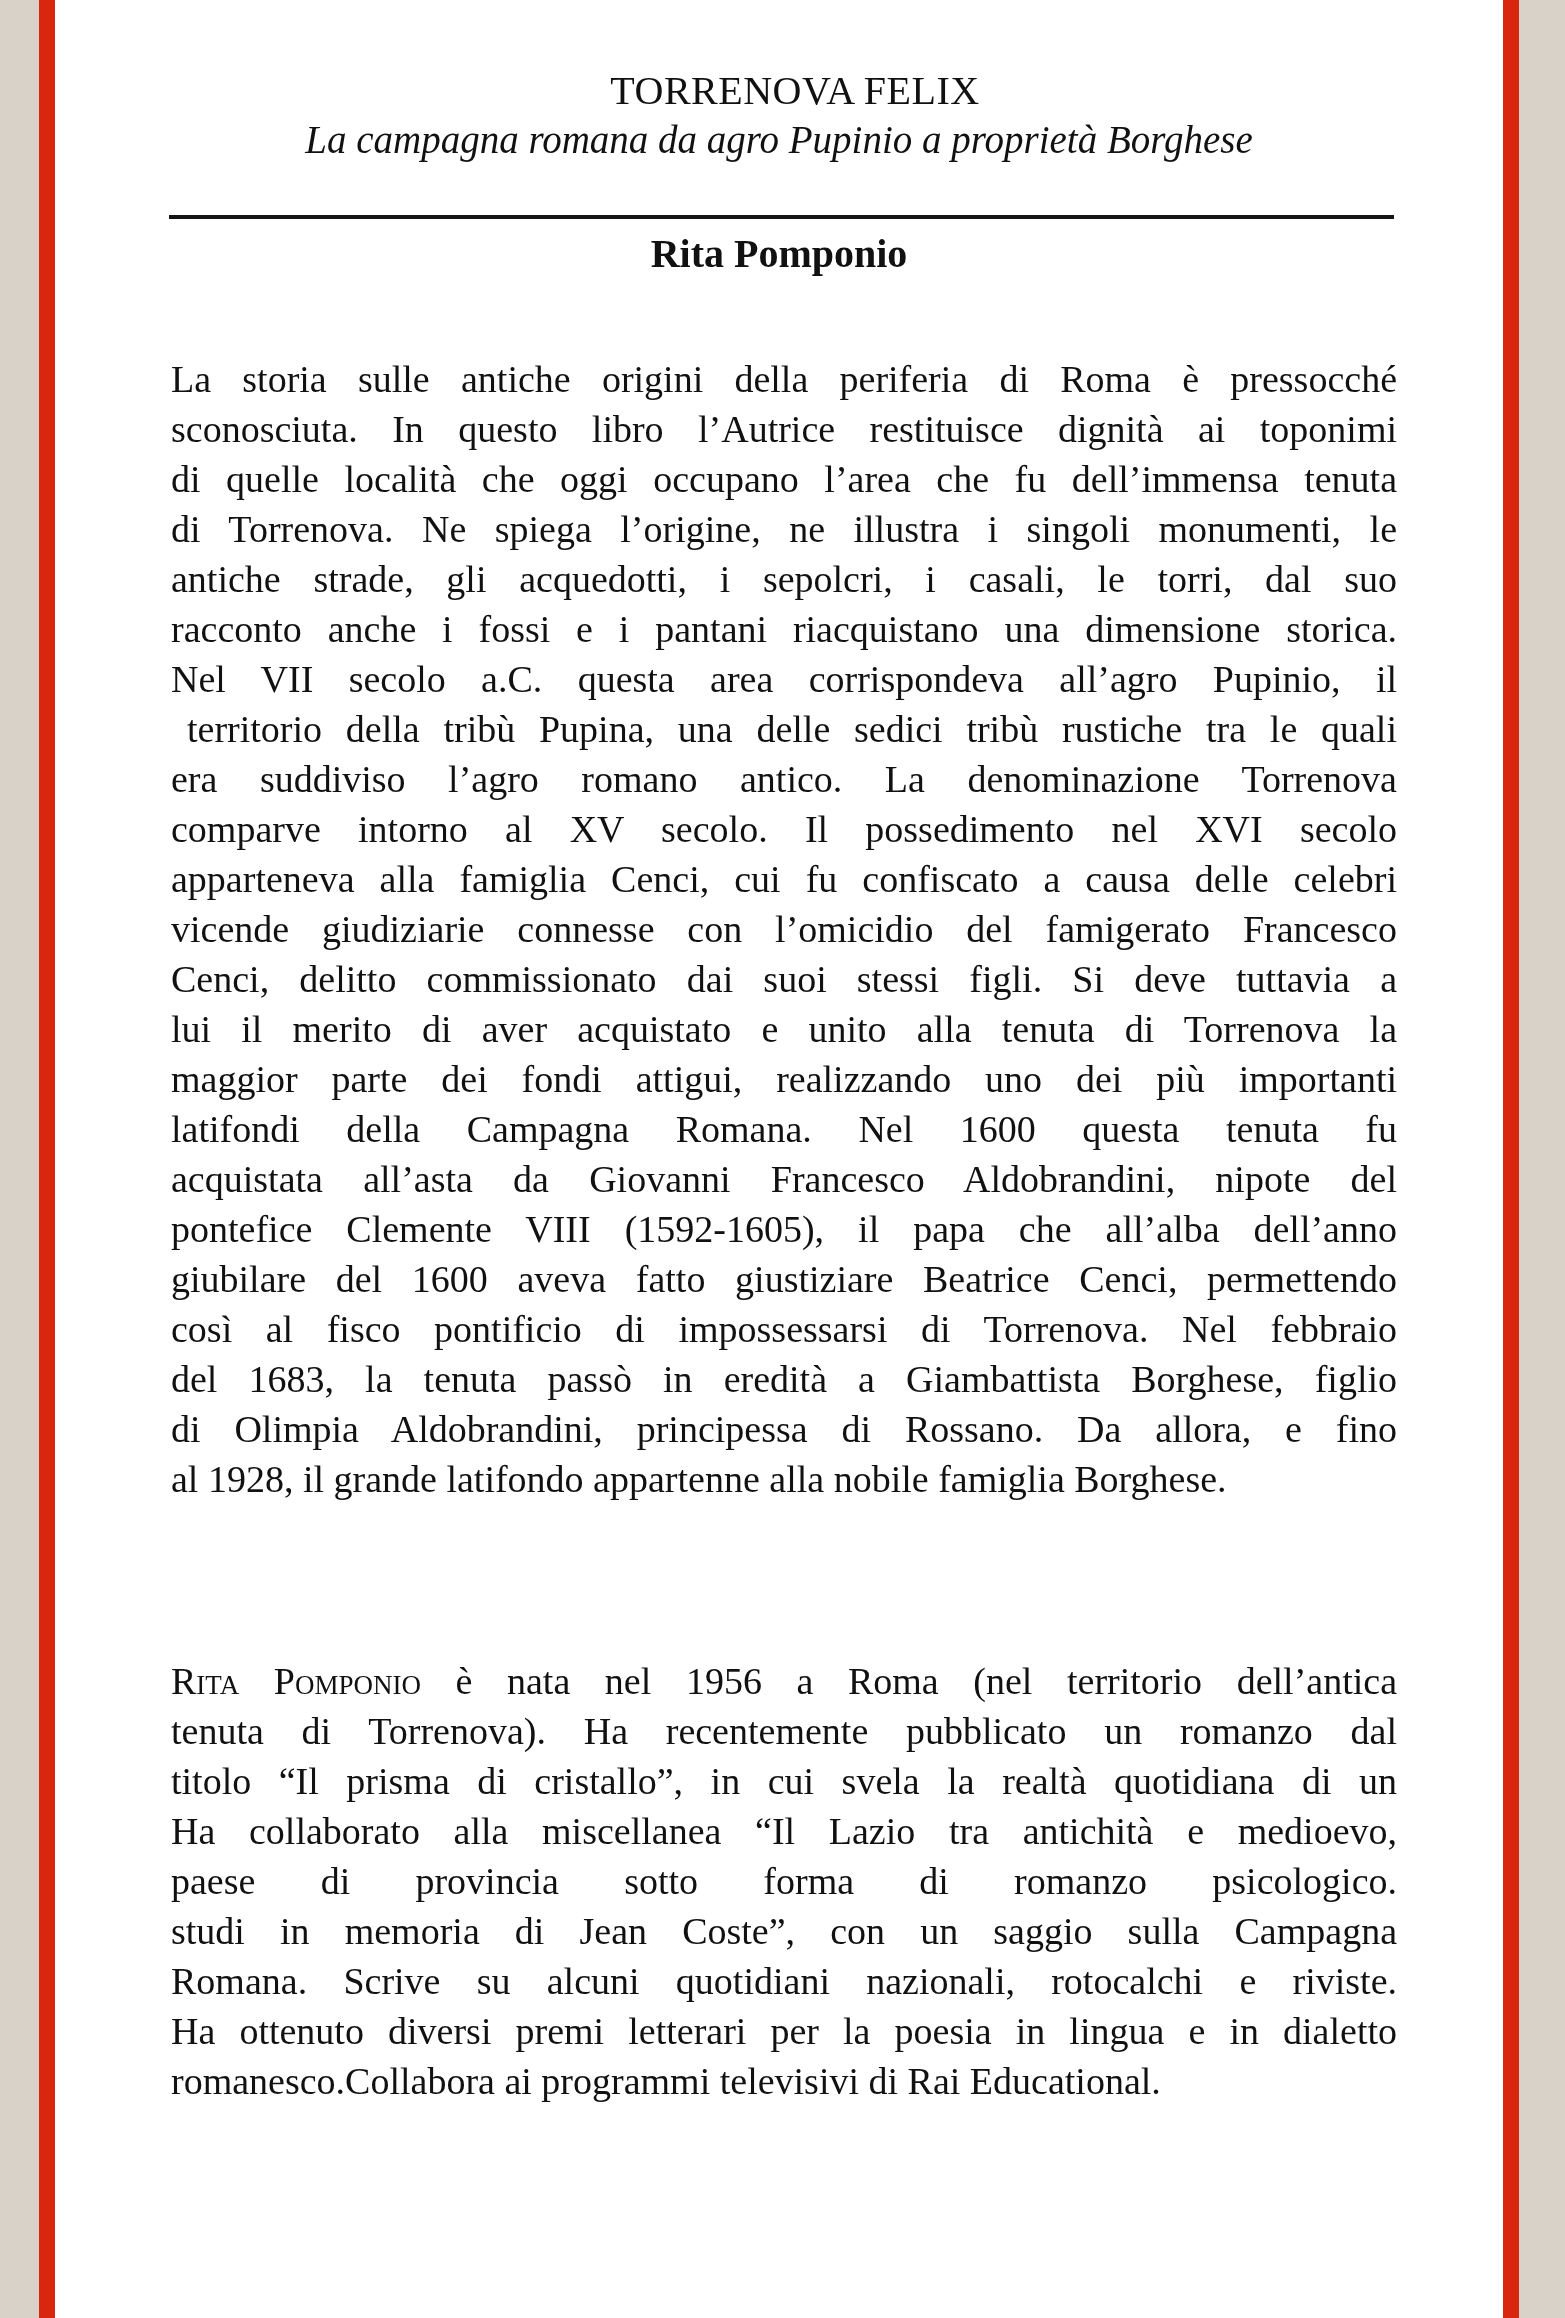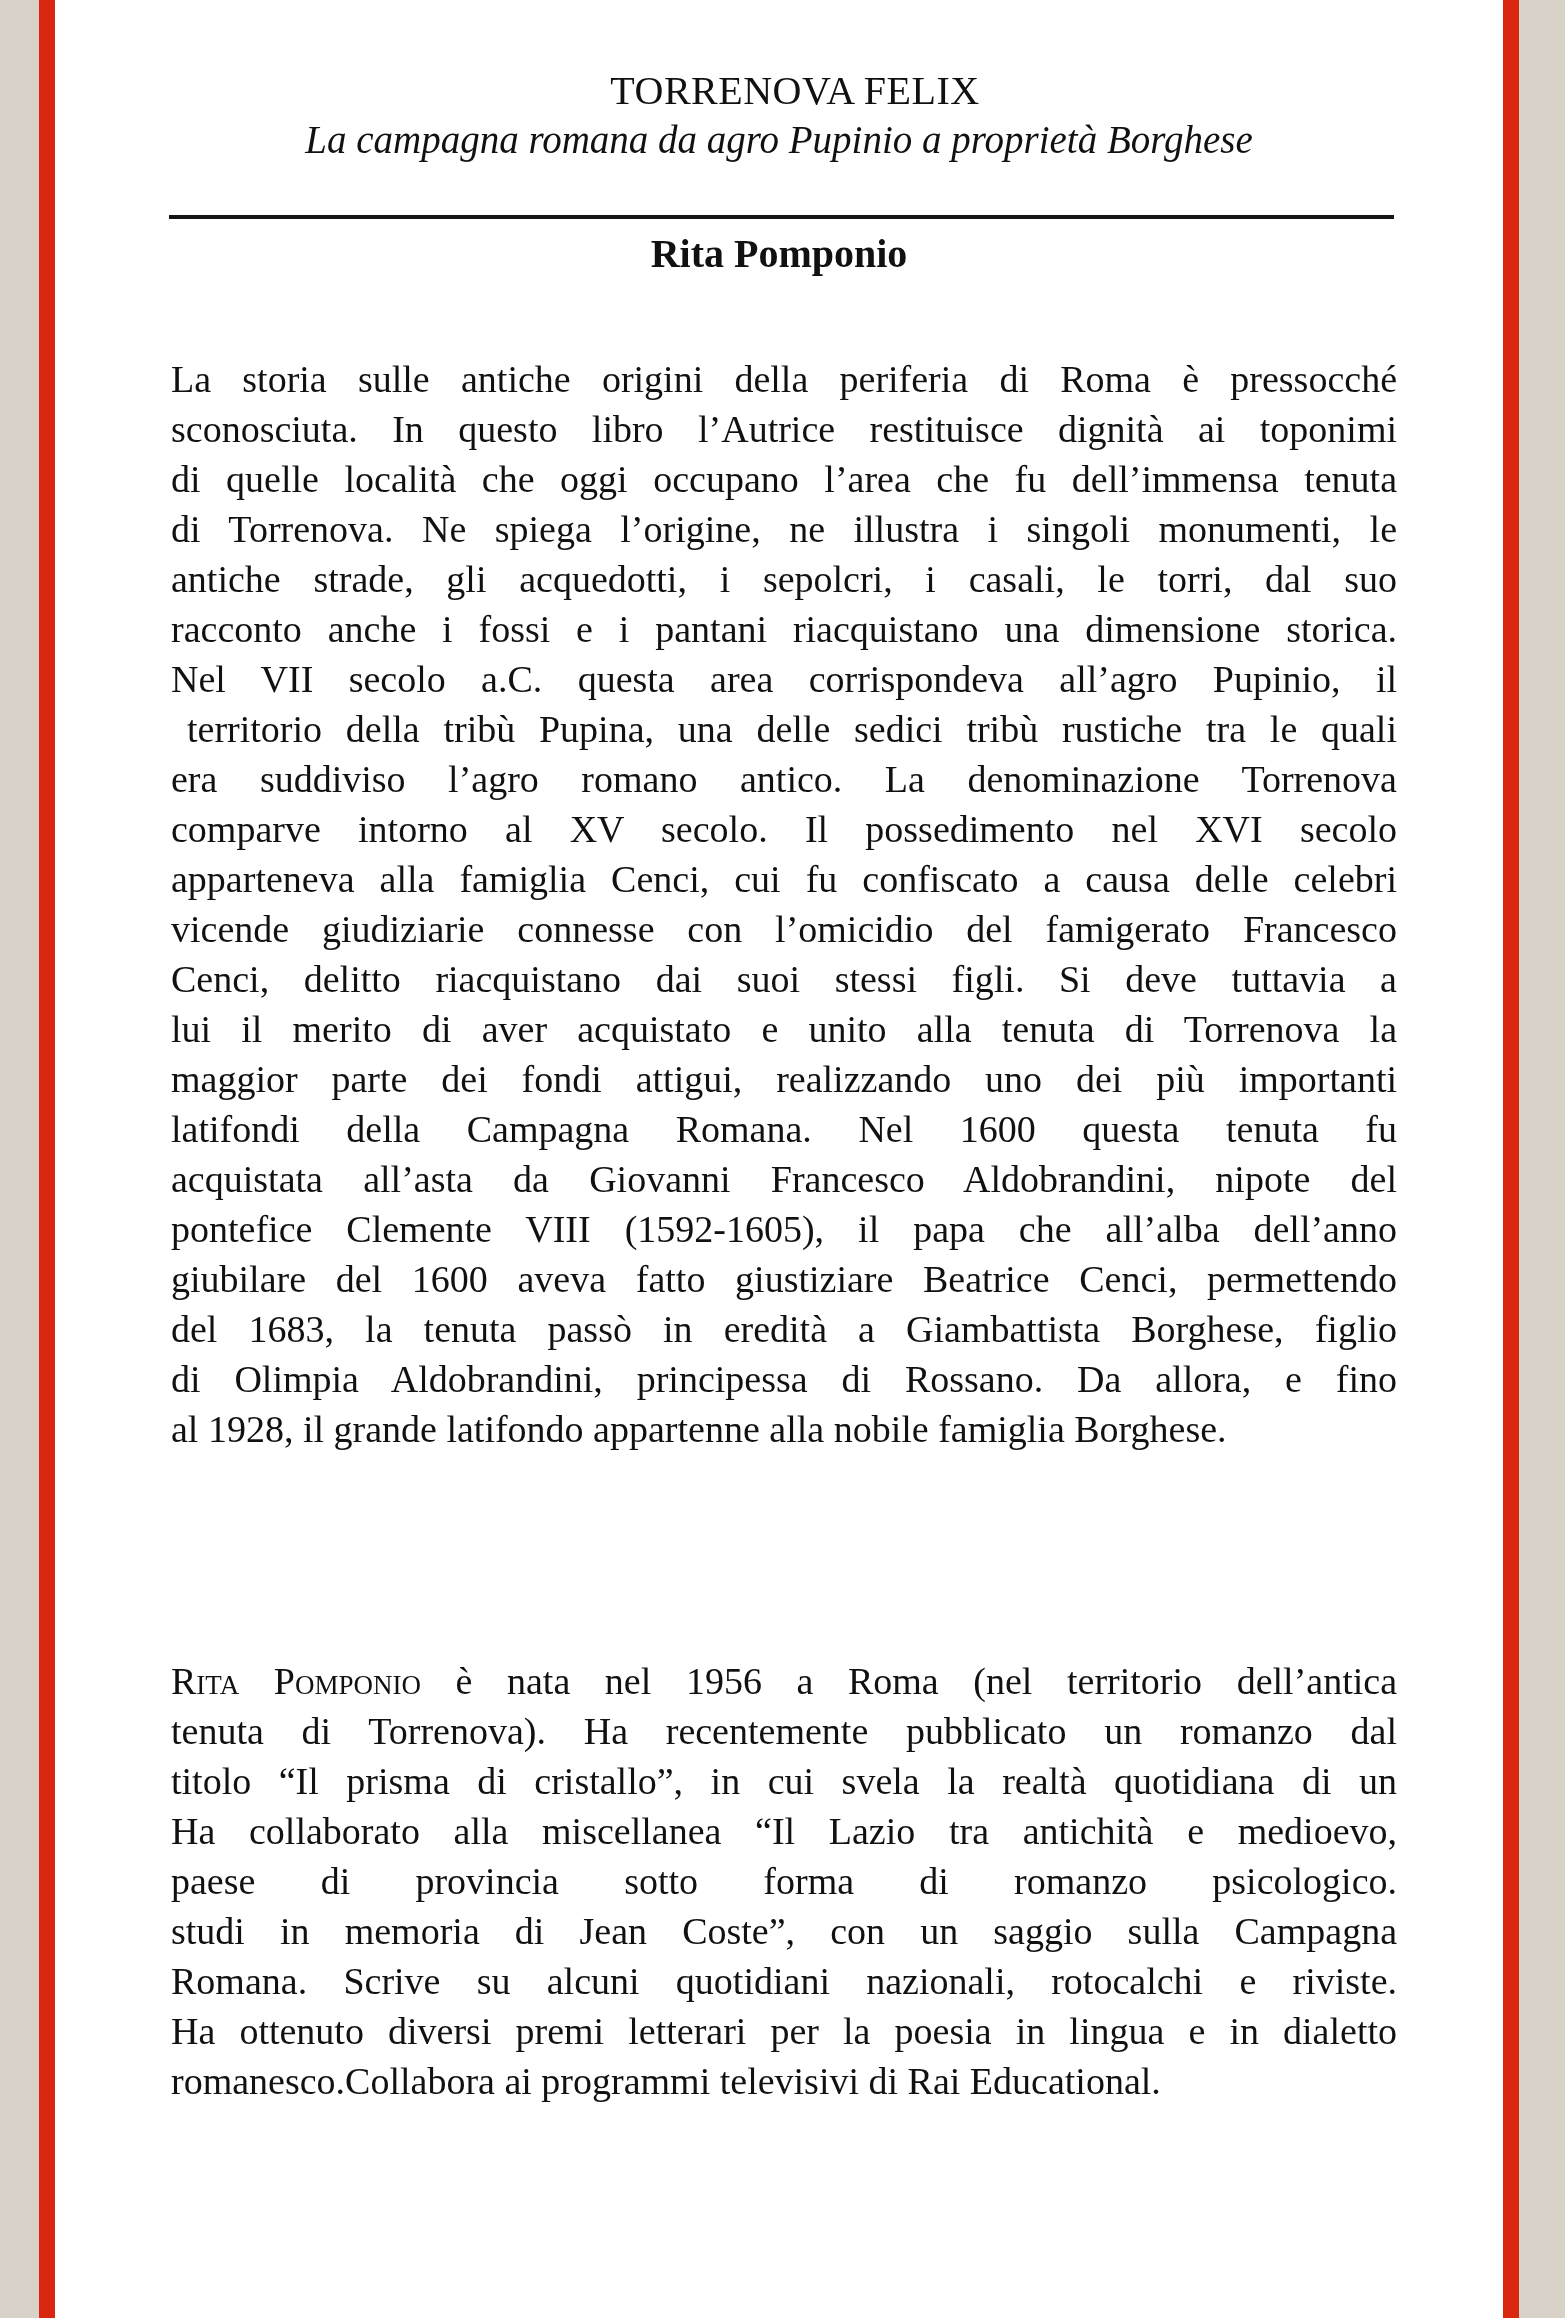--- a/index.html
+++ b/index.html
@@ -49,27 +49,28 @@
       <span class="line" style="display: block; white-space: nowrap; text-align-last: justify;">di quelle località che oggi occupano l’area che fu dell’immensa tenuta</span>
       <span class="line" style="display: block; white-space: nowrap; text-align-last: justify;">di Torrenova. Ne spiega l’origine, ne illustra i singoli monumenti, le</span>
       <span class="line" style="display: block; white-space: nowrap; text-align-last: justify;">antiche strade, gli acquedotti, i sepolcri, i casali, le torri, dal suo</span>
       <span class="line" style="display: block; white-space: nowrap; text-align-last: justify;">racconto anche i fossi e i pantani riacquistano una dimensione storica.</span>
       <span class="line" style="display: block; white-space: nowrap; text-align-last: justify;">Nel VII secolo a.C. questa area corrispondeva all’agro Pupinio, il</span>
       <span class="line" style="display: block; white-space: nowrap; text-align-last: justify; margin-left: 16px;">territorio della tribù Pupina, una delle sedici tribù rustiche tra le quali</span>
       <span class="line" style="display: block; white-space: nowrap; text-align-last: justify;">era suddiviso l’agro romano antico. La denominazione Torrenova</span>
       <span class="line" style="display: block; white-space: nowrap; text-align-last: justify;">comparve intorno al XV secolo. Il possedimento nel XVI secolo</span>
       <span class="line" style="display: block; white-space: nowrap; text-align-last: justify;">apparteneva alla famiglia Cenci, cui fu confiscato a causa delle celebri</span>
       <span class="line" style="display: block; white-space: nowrap; text-align-last: justify;">vicende giudiziarie connesse con l’omicidio del famigerato Francesco</span>
-      <span class="line" style="display: block; white-space: nowrap; text-align-last: justify;">Cenci, delitto riacquistano dai suoi stessi figli. Si deve tuttavia a</span>
+      <span class="line" style="display: block; white-space: nowrap; text-align-last: justify;">Cenci, delitto commissionato dai suoi stessi figli. Si deve tuttavia a</span>
       <span class="line" style="display: block; white-space: nowrap; text-align-last: justify;">lui il merito di aver acquistato e unito alla tenuta di Torrenova la</span>
       <span class="line" style="display: block; white-space: nowrap; text-align-last: justify;">maggior parte dei fondi attigui, realizzando uno dei più importanti</span>
       <span class="line" style="display: block; white-space: nowrap; text-align-last: justify;">latifondi della Campagna Romana. Nel 1600 questa tenuta fu</span>
       <span class="line" style="display: block; white-space: nowrap; text-align-last: justify;">acquistata all’asta da Giovanni Francesco Aldobrandini, nipote del</span>
       <span class="line" style="display: block; white-space: nowrap; text-align-last: justify;">pontefice Clemente VIII (1592-1605), il papa che all’alba dell’anno</span>
       <span class="line" style="display: block; white-space: nowrap; text-align-last: justify;">giubilare del 1600 aveva fatto giustiziare Beatrice Cenci, permettendo</span>
+      <span class="line" style="display: block; white-space: nowrap; text-align-last: justify;">così al fisco pontificio di impossessarsi di Torrenova. Nel febbraio</span>
       <span class="line" style="display: block; white-space: nowrap; text-align-last: justify;">del 1683, la tenuta passò in eredità a Giambattista Borghese, figlio</span>
       <span class="line" style="display: block; white-space: nowrap; text-align-last: justify;">di Olimpia Aldobrandini, principessa di Rossano. Da allora, e fino</span>
       <span class="line last" style="display: block; white-space: nowrap; text-align-last: left;">al 1928, il grande latifondo appartenne alla nobile famiglia Borghese.</span>
     </div>
 
   <div class="body-text bio" id="bio">
     <span class="line" style="display: block; white-space: nowrap; text-align-last: justify;"><span class="smallcaps">Rita Pomponio</span><span> è nata  nel 1956 a Roma (nel territorio dell’antica</span></span>
   <span class="line" style="display: block; white-space: nowrap; text-align-last: justify;">tenuta di Torrenova). Ha recentemente pubblicato un romanzo dal</span>
       <span class="line" style="display: block; white-space: nowrap; text-align-last: justify;">titolo “Il prisma di cristallo”, in cui svela la realtà quotidiana di un</span>
       <span class="line" style="display: block; white-space: nowrap; text-align-last: justify;">Ha collaborato alla miscellanea “Il Lazio tra antichità e medioevo,</span>

